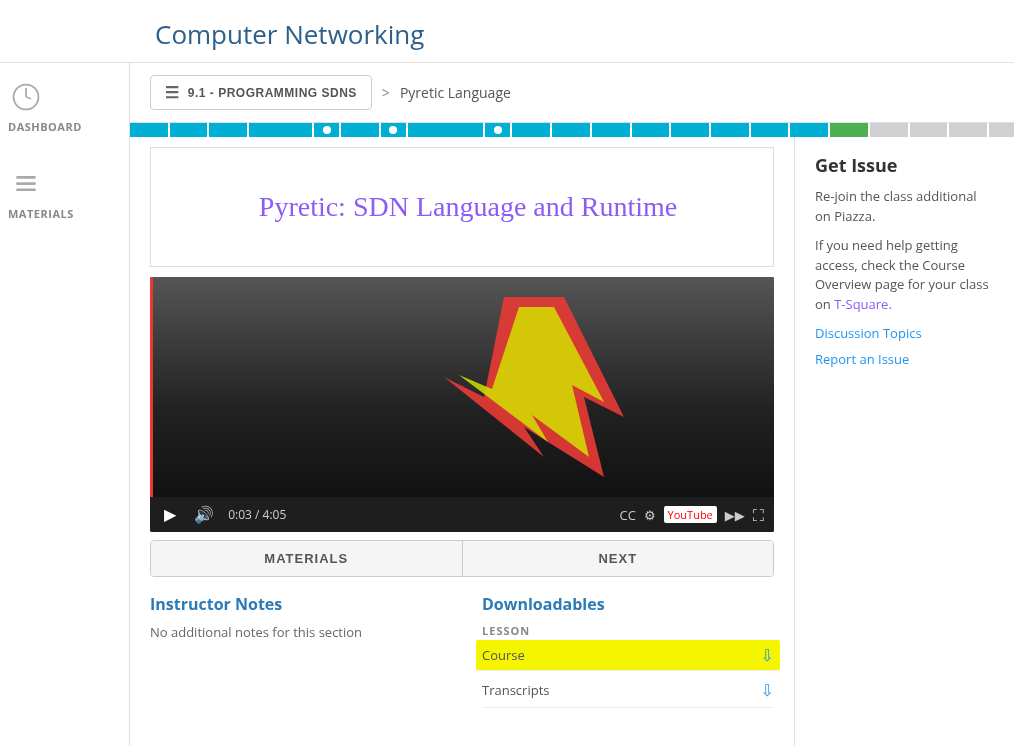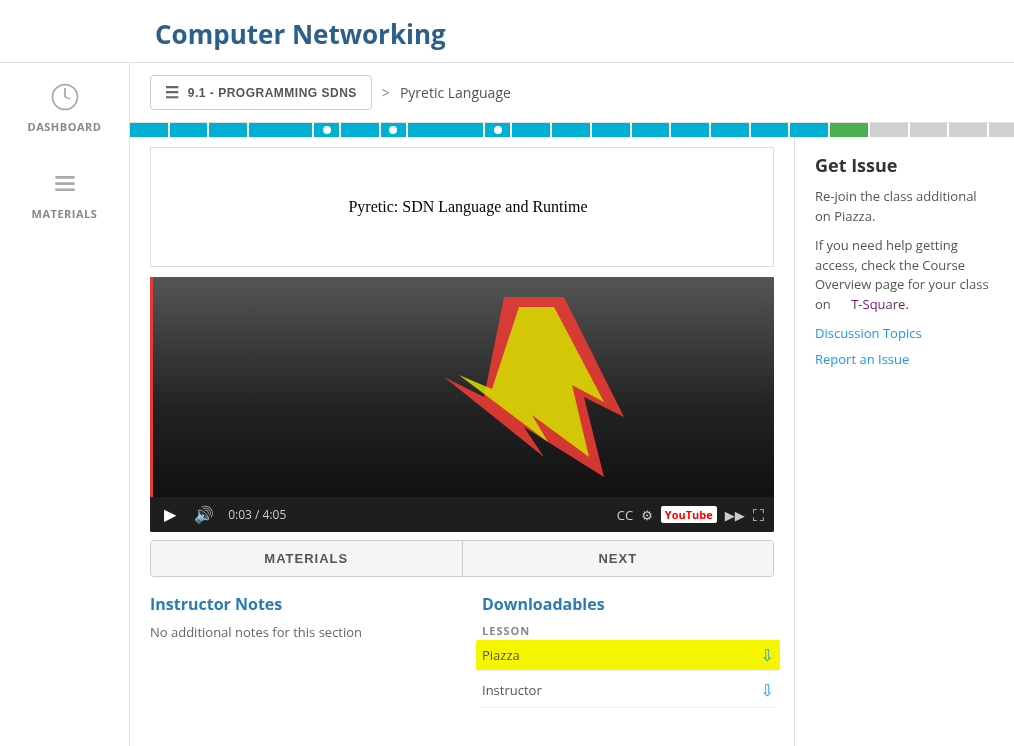--- a/index.html
+++ b/index.html
@@ -1,27 +1,27 @@
 <!DOCTYPE html>
 <html><head>
   <meta charset="utf-8">
   <style>
     * { box-sizing: border-box; margin: 0; padding: 0; }
     body { font-family: 'Open Sans', Arial, sans-serif; background: #fff; color: #333; font-size: 14px; }
 
     
     .app { display: flex; flex-direction: column; height: 746px; }
     .header { padding: 16px 20px 10px 155px; border-bottom: 1px solid #e0e0e0; }
-    .header h1 { font-size: 26px; font-weight: 700; color: #2c5f8a; }
+    .header h1 { font-size: 26px; font-weight: 400; color: #2c5f8a; }
 
     .body { display: flex; flex: 1; overflow: hidden; }
 
     
     .sidebar { width: 130px; min-width: 130px; border-right: 1px solid #e0e0e0; display: flex; flex-direction: column; align-items: center; padding-top: 10px; gap: 20px; }
-    .sidebar-item { display: flex; flex-direction: column; align-items: center; cursor: pointer; gap: 4px; padding: 6px 8px; width: 100%; text-align: center; }
+    .sidebar-item { display: flex; flex-direction: column; align-items: flex-start; cursor: pointer; gap: 4px; padding: 6px 8px; width: 100%; text-align: center; }
     .sidebar-item .icon { width: 36px; height: 36px; display: flex; align-items: center; justify-content: center; }
     .sidebar-item .label { font-size: 11px; font-weight: 700; color: #888; letter-spacing: 0.5px; text-transform: uppercase; }
     .sidebar-item.active .label { color: #2c5f8a; }
 
     
     .main { flex: 1; overflow-y: auto; display: flex; flex-direction: column; }
 
     
     .breadcrumb-bar { display: flex; align-items: center; padding: 12px 20px; gap: 10px; border-bottom: 1px solid #e0e0e0; }
     .breadcrumb-btn { display: flex; align-items: center; gap: 8px; border: 1px solid #ccc; border-radius: 4px; padding: 7px 14px; font-size: 12px; font-weight: 700; color: #555; letter-spacing: 0.5px; cursor: pointer; background: #fff; }
@@ -33,32 +33,32 @@
     .progress-bar-container { display: flex; align-items: center; height: 14px; background: #e0e0e0; }
 
     
     .content-area { display: flex; gap: 0; flex: 1; }
     .content-left { flex: 1; padding: 0; }
     .sidebar-right { width: 220px; min-width: 220px; padding: 16px 20px; border-left: 1px solid #e0e0e0; }
 
     
     .slide-container { padding: 10px 20px; }
     .slide-img { width: 100%; border: 1px solid #ddd; background: #fff; padding: 20px; min-height: 120px; display: flex; align-items: center; justify-content: center; }
-    .slide-text { font-family: 'Segoe Script', 'Comic Sans MS', cursive; font-size: 16px; color: #000000; margin-left: 12px; }
+    .slide-text { font-family: 'Segoe Script', 'Comic Sans MS', cursive; font-size: 28px; color: #8b5cf6; margin-left: 12px; }
 
     
     .video-container { margin: 0 20px; position: relative; background: #222; border-radius: 2px; overflow: hidden; }
     .video-area { height: 220px; background: linear-gradient(to bottom, #555 0%, #222 60%, #111 100%); position: relative; display: flex; align-items: flex-end; }
     .video-red-line { position: absolute; left: 0; top: 0; width: 3px; height: 100%; background: #e53935; }
     .video-controls { background: rgba(30,30,30,0.92); padding: 6px 10px; display: flex; align-items: center; gap: 10px; width: 100%; }
     .ctrl-btn { background: none; border: none; color: #fff; cursor: pointer; font-size: 16px; padding: 2px 4px; display: flex; align-items: center; }
     .time-display { color: #ccc; font-size: 12px; flex: 1; }
     .ctrl-icons { display: flex; align-items: center; gap: 8px; }
     .ctrl-icon { color: #ccc; font-size: 13px; cursor: pointer; }
-    .youtube-badge { background: #fff; color: #f00; font-size: 11px; font-weight: 700; padding: 1px 4px; border-radius: 2px; }
+    .youtube-badge { background: #fff; color: #f00; font-size: 11px; font-weight: 400; padding: 1px 4px; border-radius: 2px; }
     .fullscreen-btn { color: #ccc; font-size: 16px; cursor: pointer; }
 
     
     .arrow-overlay { position: absolute; top: 50%; left: 50%; transform: translate(-10%, -50%); z-index: 5; }
     .arrow-svg { display: block; }
 
     
     .nav-buttons { display: flex; justify-content: center; gap: 0; margin: 0 20px; border: 1px solid #ccc; border-radius: 4px; overflow: hidden; }
     .nav-btn { flex: 1; padding: 10px; text-align: center; font-size: 13px; font-weight: 700; letter-spacing: 1px; color: #555; cursor: pointer; background: #f5f5f5; border: none; }
     .nav-btn:first-child { border-right: 1px solid #ccc; }
@@ -73,21 +73,21 @@
     .downloadables h3 { color: #2c7bb6; font-size: 16px; font-weight: 700; margin-bottom: 8px; }
     .downloadables .section-label { font-size: 11px; font-weight: 700; color: #888; letter-spacing: 1px; text-transform: uppercase; }
     .download-item { display: flex; align-items: center; justify-content: space-between; padding: 6px 0; border-bottom: 1px solid #eee; }
     .download-item.highlighted { background: #f5f500; padding: 4px 6px; border-radius: 2px; margin: 2px -6px; }
     .download-item-name { font-size: 13px; color: #555; }
     .download-icon { color: #2196f3; font-size: 16px; }
 
     
     .sidebar-right h3 { font-size: 18px; font-weight: 700; color: #333; margin-bottom: 10px; }
     .sidebar-right p { font-size: 13px; color: #555; line-height: 1.5; margin-bottom: 10px; }
-    .sidebar-right .link-text { color: #701a75; cursor: pointer; text-decoration: none; margin-left: 17px; }
+    .sidebar-right .link-text { color: #8b5cf6; cursor: pointer; text-decoration: none; }
     .sidebar-right .sidebar-link { display: block; color: #2196f3; font-size: 13px; margin: 8px 0; cursor: pointer; text-decoration: none; }
 
     
     .icon-svg { width: 32px; height: 32px; }
   </style>
 </head>
 <body>
 
 <div class="app">
 
@@ -234,25 +234,25 @@
 
             <div class="instructor-notes">
               <h3>Instructor Notes</h3>
               <p>No additional notes for this section</p>
             </div>
 
             <div class="downloadables">
               <h3>Downloadables</h3>
               <div class="section-label">LESSON</div>
               <div class="download-item highlighted">
-                <span class="download-item-name">Piazza</span>
+                <span class="download-item-name">Course</span>
                 <span class="download-icon">⇩</span>
               </div>
               <div class="download-item">
-                <span class="download-item-name">Instructor</span>
+                <span class="download-item-name">Transcripts</span>
                 <span class="download-icon">⇩</span>
               </div>
             </div>
           </div>
 
         </div>
 
         <div class="sidebar-right">
           <h3>Get Issue</h3>
           <p>Re-join the class additional on Piazza.</p>

